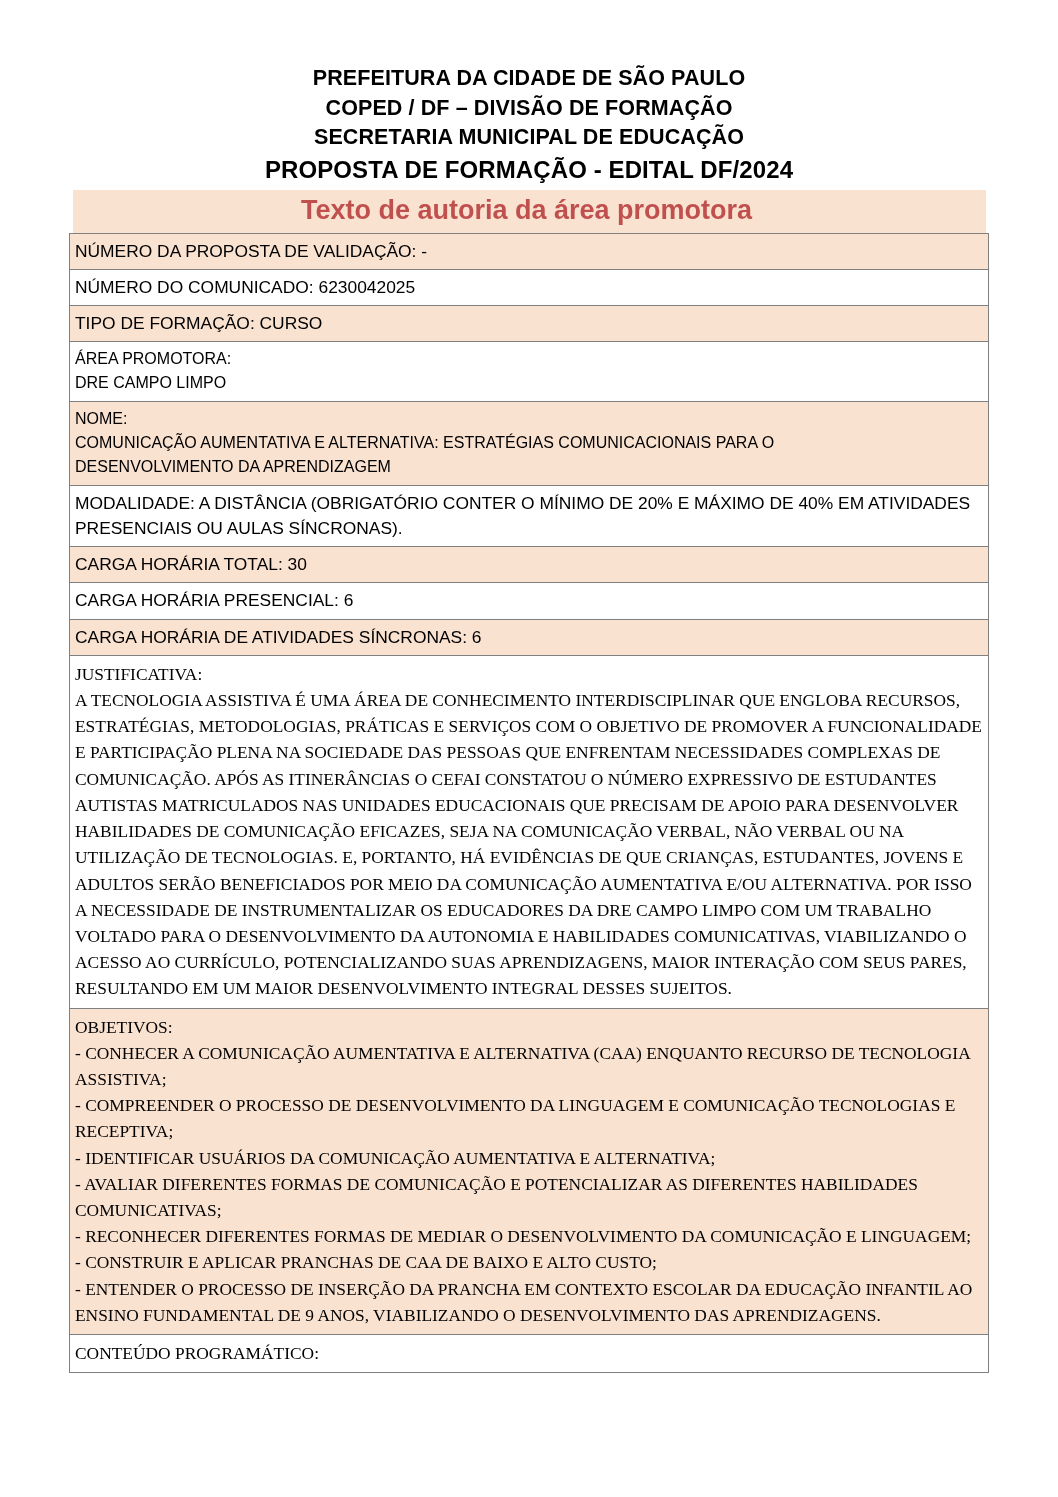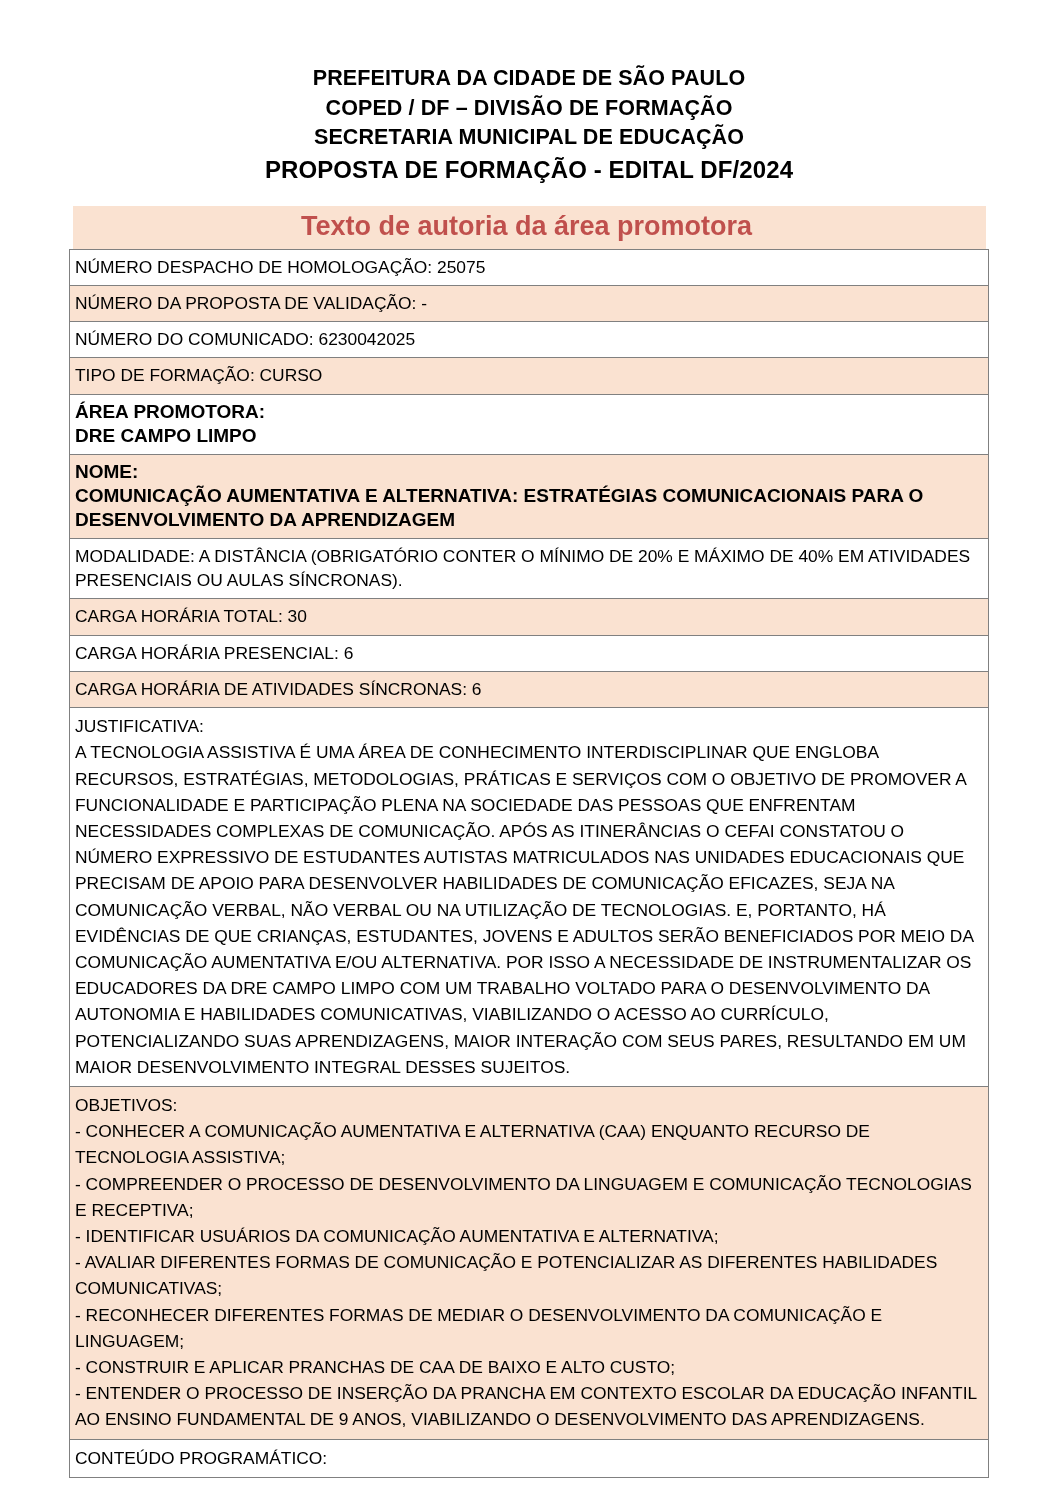--- a/index.html
+++ b/index.html
@@ -40,21 +40,21 @@
   .doc-header .hline-big {
     font-weight: bold;
     font-size: 24px;
     line-height: 33px;
     letter-spacing: 0.1px;
     white-space: nowrap;
   }
 
   
   .banner {
-    margin: 20px auto 0 auto;
+    margin: 4px auto 0 auto;
     width: 913px;
     background: #fae2d1;
     text-align: center;
     padding: 4px 5px 7px 0;
     box-sizing: border-box;
   }
   .banner-title {
     color: #c0504d;
     font-weight: bold;
     font-size: 27px;
@@ -76,26 +76,27 @@
     font-size: 17.4px;
     line-height: 24.3px;
     background: #ffffff;
     word-wrap: break-word;
   }
   .tbl td.shaded {
     background: #fae2d1;
     margin-top: 40px;
   }
   .tbl td.bold {
-    font-weight: bold;
-    font-size: 19px;
+    font-weight: normal;
+    font-size: 16px;
     line-height: 24px;
   }
   .tbl td.tall {
     line-height: 26.2px;
+    font-family: Liberation Serif, serif;
   }
   .cell-line {
     display: block;
   }
   .cell-para {
     display: block;
   }
 </style>
 </head>
 <body>
@@ -108,23 +109,20 @@
     <div class="hline">SECRETARIA MUNICIPAL DE EDUCAÇÃO</div>
     <div class="hline-big">PROPOSTA DE FORMAÇÃO - EDITAL DF/2024</div>
   </div>
 
   <div class="banner">
     <div class="banner-title">Texto de autoria da área promotora</div>
   </div>
 
   <table class="tbl">
     <tbody>
-      <tr>
-        <td>NÚMERO DESPACHO DE HOMOLOGAÇÃO:  25075</td>
-      </tr>
       <tr>
         <td class="shaded">NÚMERO DA PROPOSTA DE VALIDAÇÃO:  -</td>
       </tr>
       <tr>
         <td>NÚMERO DO COMUNICADO:  6230042025</td>
       </tr>
       <tr>
         <td class="shaded">TIPO DE FORMAÇÃO: CURSO</td>
       </tr>
       <tr>

